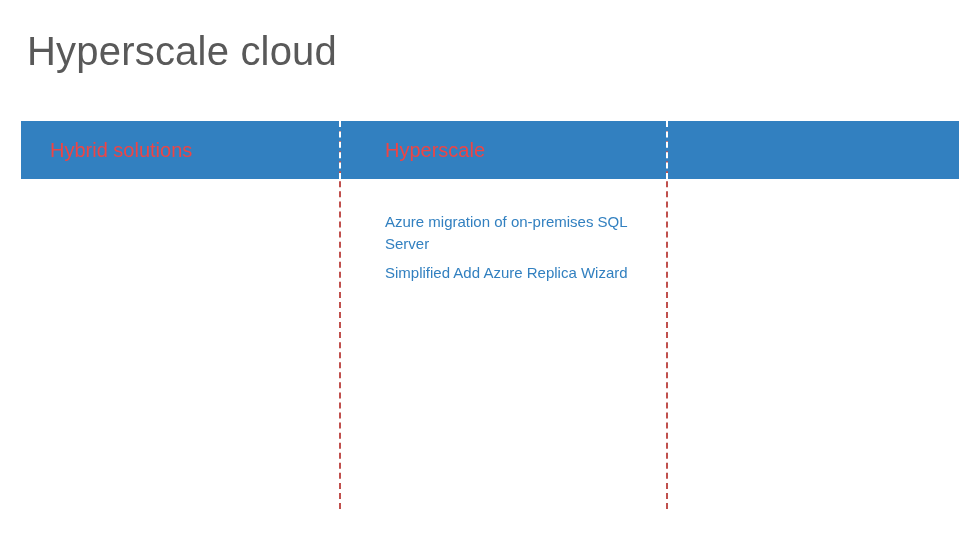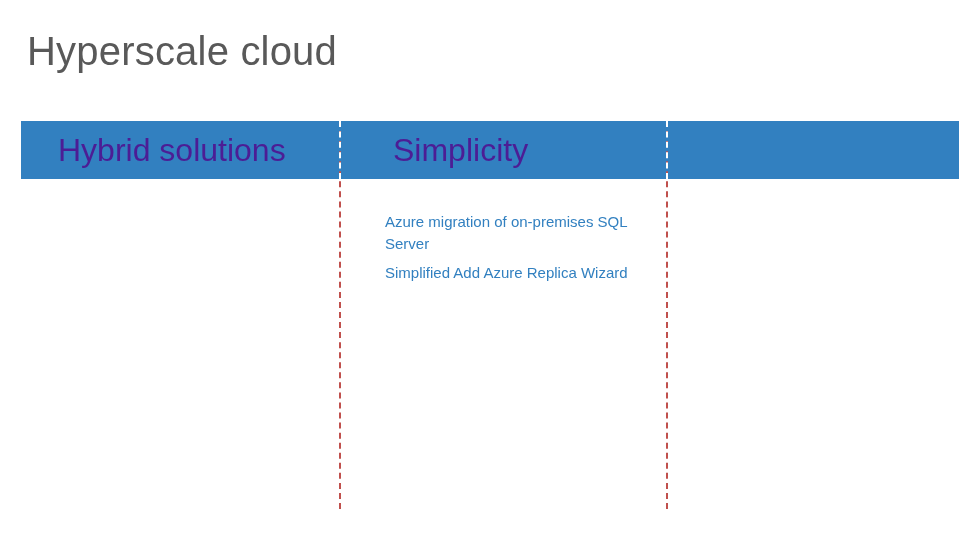--- a/index.html
+++ b/index.html
@@ -52,26 +52,26 @@
     top: 0;
     height: 388px;
   }
   .col-0 { left: 0px;   width: 318px; }
   .col-1 { left: 318px; width: 327px; }
   .col-2 { left: 645px; width: 293px; }
 
   .col-header {
     position: absolute;
     top: 0;
-    left: 8px;
+    left: 0;
     height: 58px;
     line-height: 58px;
-    font-size: 32px;
+    font-size: 20px;
     font-weight: 400;
-    color: #4c1d95;
+    color: #ef4444;
     white-space: nowrap;
   }
   .col-0 .col-header { padding-left: 29px; }
   .col-1 .col-header { padding-left: 46px; }
   .col-2 .col-header { padding-left: 47px; }
 
   .col-body {
     position: absolute;
     top: 58px;
     left: 0;
@@ -124,21 +124,21 @@
 
   <div class="table-wrap">
 
     <div class="header-band"></div>
 
     <div class="col col-0">
       <div class="col-header">Hybrid solutions</div>
     </div>
 
     <div class="col col-1">
-      <div class="col-header">Simplicity</div>
+      <div class="col-header">Hyperscale</div>
       <div class="col-body">
         <p class="item">Azure migration of on-premises SQL Server</p>
         <p class="item">Simplified Add Azure Replica Wizard</p>
       </div>
     </div>
 
     <div class="col col-2">
       <div class="col-body">
       </div>
     </div>

